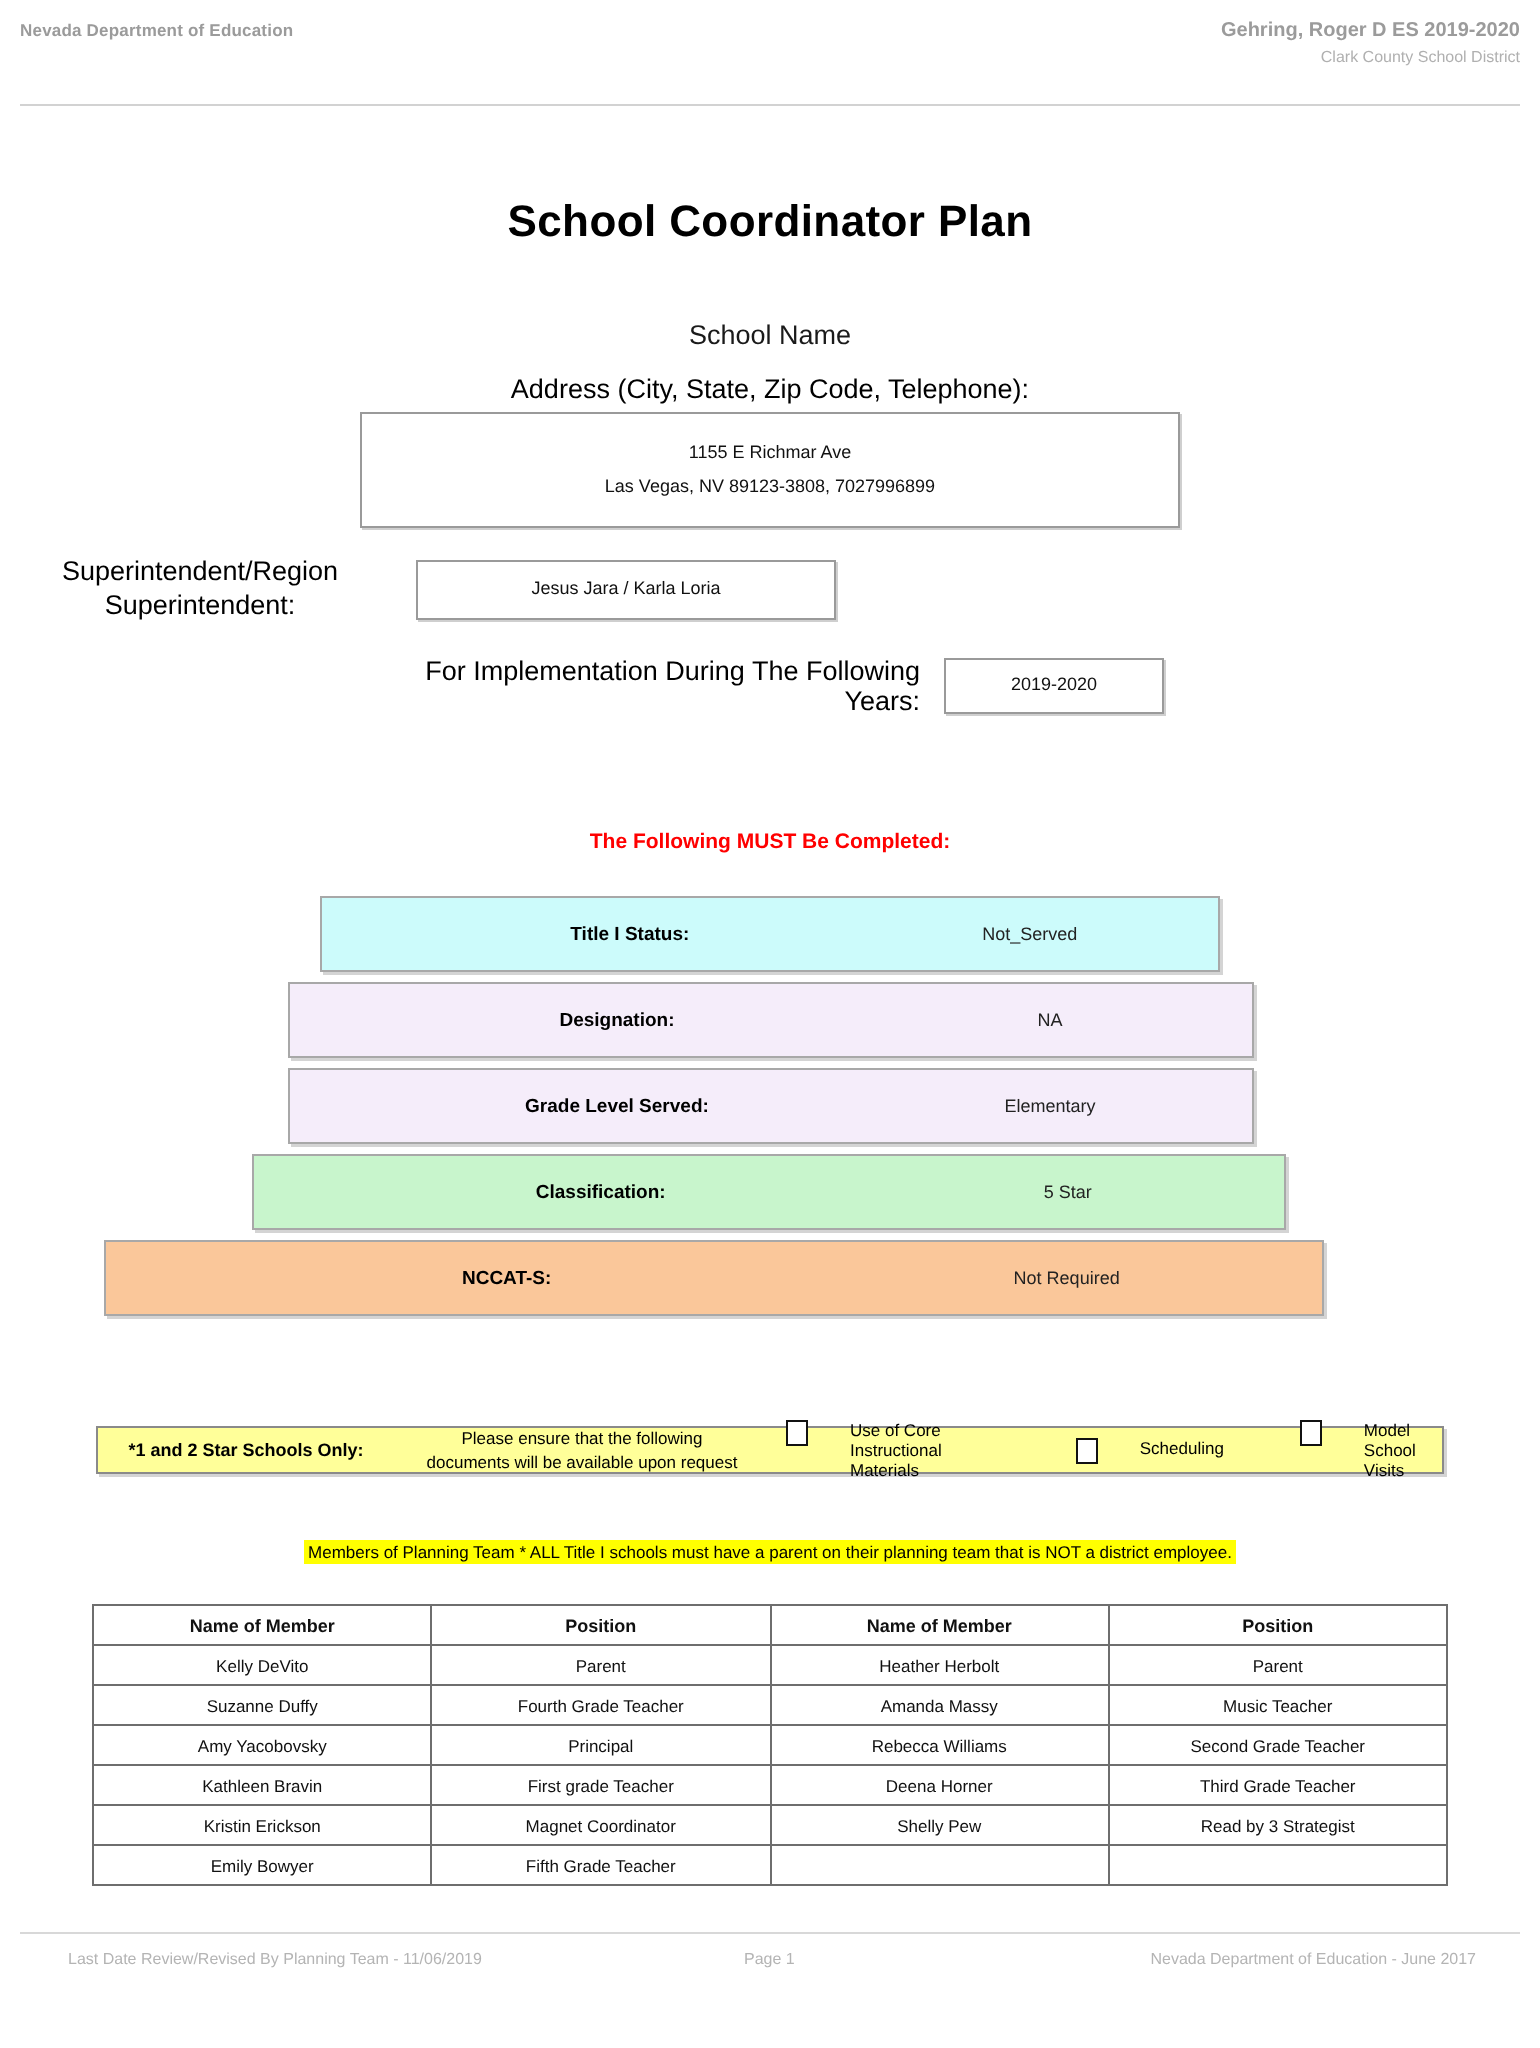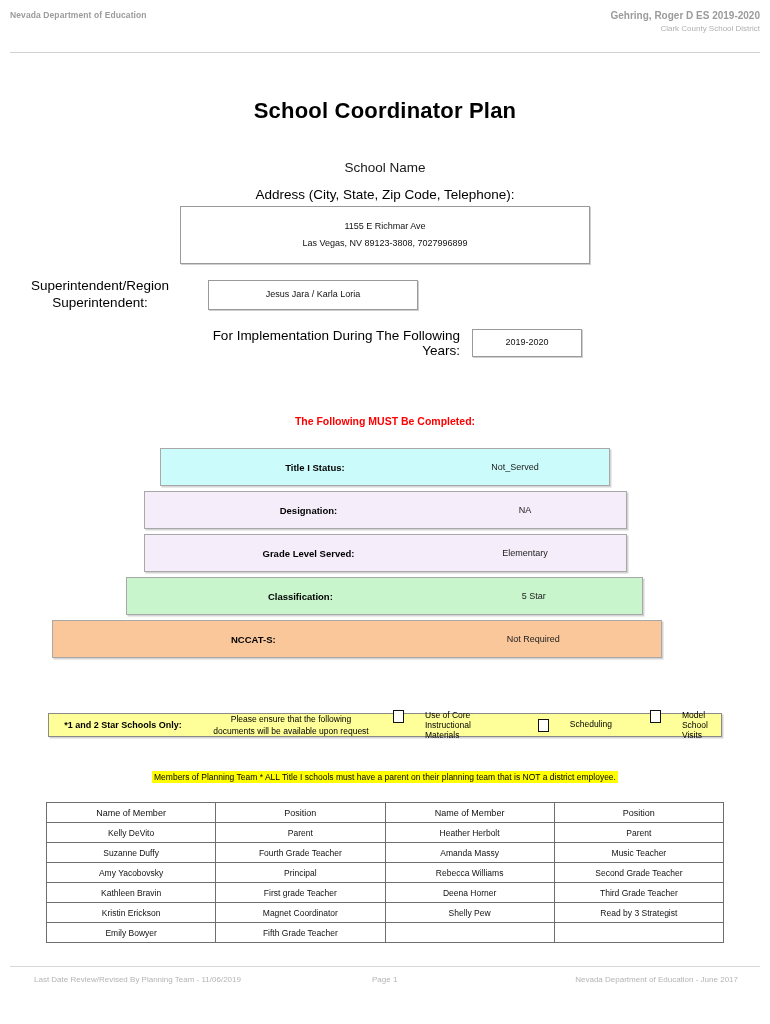--- a/index.html
+++ b/index.html
@@ -276,21 +276,21 @@
   }
   .members-table td {
     border: 1px solid #6e6e6e;
     height: 19px;
     text-align: center;
     font-size: 8.5px;
     color: #111;
     padding: 0;
   }
   .members-table tr.hdr td {
-    font-weight: normal;
+    font-weight: bold;
     font-size: 9px;
     margin-top: 16px;
   }
 
   
   .footer-rule {
     position: absolute;
     left: 10px;
     right: 10px;
     top: 966px;

